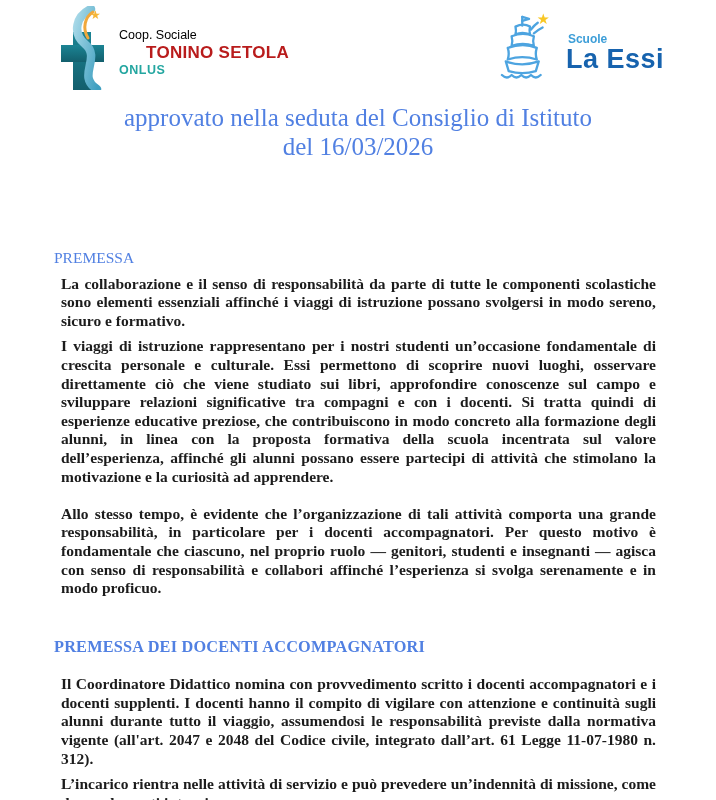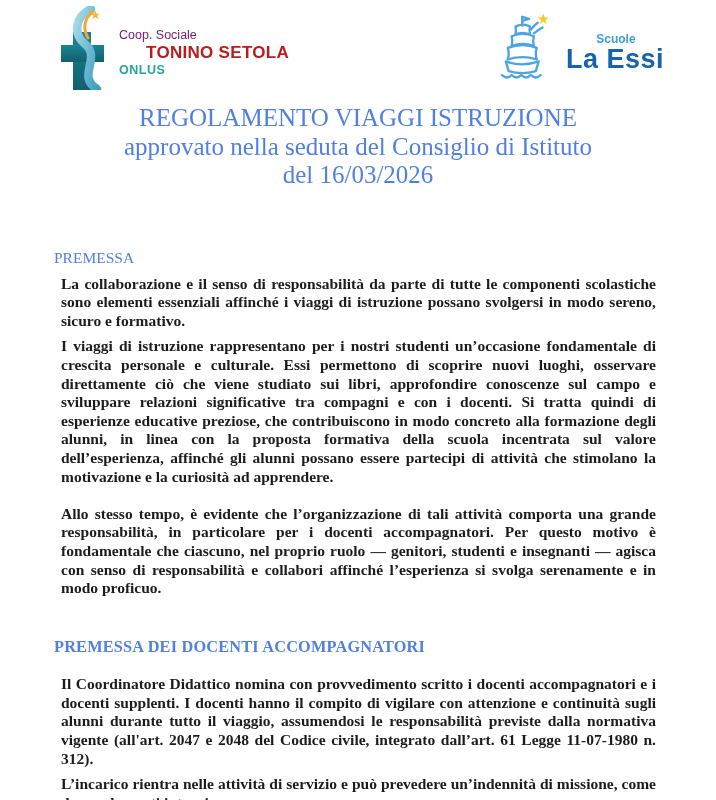--- a/index.html
+++ b/index.html
@@ -11,26 +11,26 @@
   
   .header {
     position:absolute; top:6px; left:60px; right:52px;
     display:flex; justify-content:space-between; align-items:flex-start;
   }
   .logo-left { display:flex; gap:9px; }
   .logo-left-text {
     margin-top:22px; font-family:"Liberation Sans","DejaVu Sans",sans-serif;
     line-height:1.18;
   }
-  .coop   { color:#701a75; font-size:12.5px; }
+  .coop   { color:#000000; font-size:12.5px; }
   .tonino { color:#b91c1c; font-weight:bold; font-size:17px; letter-spacing:0.3px;margin-left:27px; }
   .onlus  { color:#23a6a0; font-weight:bold; font-size:12.5px; letter-spacing:0.5px; }
 
   .logo-right { display:flex; gap:6px; margin-top:4px; }
-  .logo-right-text { margin-top:22px; font-family:"Liberation Sans","DejaVu Sans",sans-serif;text-align:center; }
+  .logo-right-text { margin-top:22px; font-family:"Liberation Sans","DejaVu Sans",sans-serif; }
   .scuole { color:#3d9ed8; font-weight:bold; font-size:12px; margin-left:2px; }
   .lanave { color:#1763ae; font-weight:bold; font-size:27px; line-height:1.0; letter-spacing:0.5px; }
 
   
   .title {
     position:absolute; top:104px; left:0; right:0; text-align:center;
     color:#5180e2; font-size:25px; line-height:28.5px;
   }
 
   
@@ -95,21 +95,20 @@
       </svg>
       <div class="logo-right-text">
         <div class="scuole">Scuole</div>
         <div class="lanave">La Essi</div>
       </div>
     </div>
 
   </div>
 
   <div class="title">
-    <div>REGOLAMENTO VIAGGI ISTRUZIONE</div>
     <div>approvato nella seduta del Consiglio di Istituto</div>
     <div>del 16/03/2026</div>
   </div>
 
   <div class="content">
     <div class="sec-label">PREMESSA</div>
     <p>La collaborazione e il senso di responsabilità da parte di tutte le componenti scolastiche sono elementi essenziali affinché i viaggi di istruzione possano svolgersi in modo sereno, sicuro e formativo.</p>
     <p>I viaggi di istruzione rappresentano per i nostri studenti un’occasione fondamentale di crescita personale e culturale. Essi permettono di scoprire nuovi luoghi, osservare direttamente ciò che viene studiato sui libri, approfondire conoscenze sul campo e sviluppare relazioni significative tra compagni e con i docenti. Si tratta quindi di esperienze educative preziose, che contribuiscono in modo concreto alla formazione degli alunni, in linea con la proposta formativa della scuola incentrata sul valore dell’esperienza, affinché gli alunni possano essere partecipi di attività che stimolano la motivazione e la curiosità ad apprendere.</p>
     <p class="gap">Allo stesso tempo, è evidente che l’organizzazione di tali attività comporta una grande responsabilità, in particolare per i docenti accompagnatori. Per questo motivo è fondamentale che ciascuno, nel proprio ruolo — genitori, studenti e insegnanti — agisca con senso di responsabilità e collabori affinché l’esperienza si svolga serenamente e in modo proficuo.</p>
 

